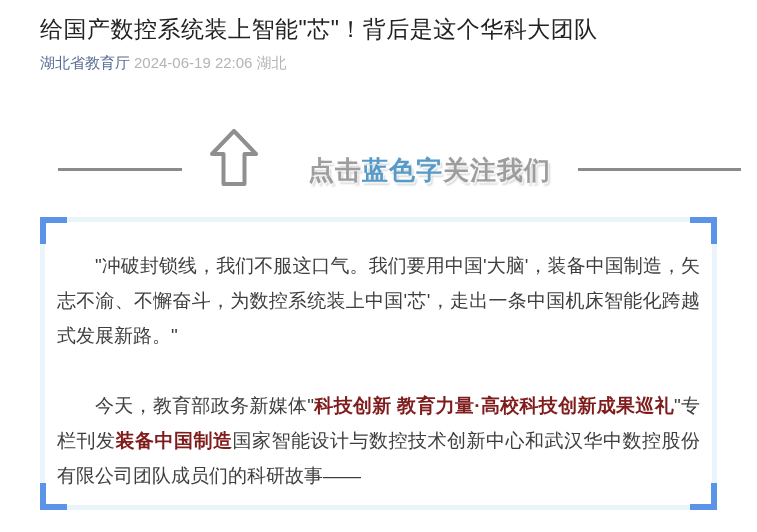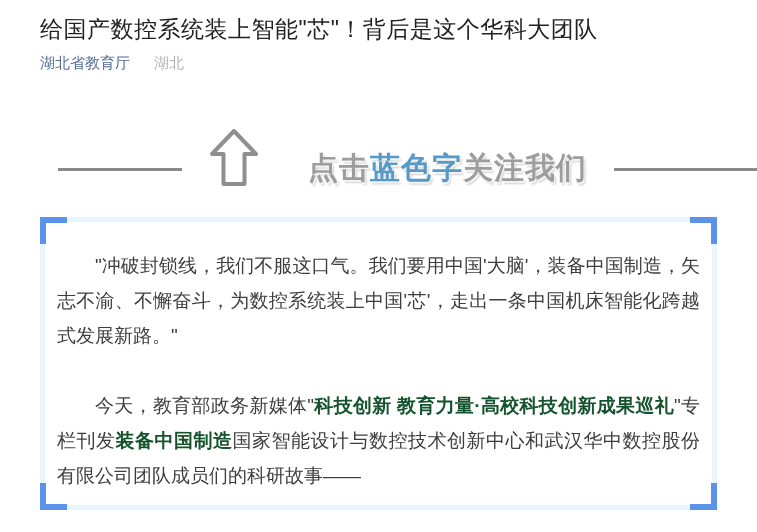--- a/index.html
+++ b/index.html
@@ -8,33 +8,33 @@
     font-family:"Liberation Sans","DejaVu Sans",sans-serif;
     -webkit-font-smoothing:antialiased;
   }
   .page{padding:0 40px;}
 
   
   .article-title{
     margin:13px 0 0;font-size:23px;font-weight:400;color:#222222;
     line-height:1.4;letter-spacing:0.5px;
   }
-  .byline{margin-top:9px;display:flex;align-items:baseline;gap:24px;font-size:15px;}
+  .byline{margin-top:9px;display:flex;align-items:baseline;gap:4px;font-size:15px;}
   .account-link{color:#576b95;text-decoration:none;cursor:pointer;}
   .meta-text{color:#b4b4b4;}
 
   
   .banner{margin:54px 0 0 18px;height:62px;display:flex;align-items:flex-end;}
   .hline{height:3px;background:#8a8a8a;flex:0 0 auto;}
   .hline-left{width:124px;margin:0 28px 18px 0;}
   .hline-right{width:163px;margin:0 0 18px 0;}
   .arrow-wrap{flex:0 0 auto;margin:0 50px 3px 0;}
   .arrow-wrap svg{display:block;}
   .banner-text{
-    flex:0 0 auto;margin:0 27px 6px 0;font-size:30px;font-weight:700;
+    flex:0 0 auto;margin:0 27px 6px 0;font-size:26px;font-weight:700;
     letter-spacing:1px;line-height:1;white-space:nowrap;
     text-shadow:1px 2px 0 rgba(255,255,255,0.65), 2px 3px 2px rgba(0,0,0,0.18);
   }
   .seg-gray{color:#9d9d9d;}
   .seg-blue{color:#569bc8;}
 
   
   .quote-box{
     position:relative;margin-top:28px;
     border:5px solid #e9f4fb;
@@ -43,31 +43,32 @@
   .corner{position:absolute;width:21px;height:21px;}
   .corner.tl{top:-5px;left:-5px;border-top:6px solid #5b93e8;border-left:6px solid #5b93e8;}
   .corner.tr{top:-5px;right:-5px;border-top:6px solid #5b93e8;border-right:6px solid #5b93e8;}
   .corner.bl{bottom:-5px;left:-5px;border-bottom:6px solid #5b93e8;border-left:6px solid #5b93e8;}
   .corner.br{bottom:-5px;right:-5px;border-bottom:6px solid #5b93e8;border-right:6px solid #5b93e8;}
   .qpara{
     margin:0;font-size:19px;line-height:35px;color:#3e3e3e;
     text-align:justify;text-indent:2em;
   }
   .qpara + .qpara{margin-top:35px;}
-  .navy{font-weight:700;color:#14532d;}
+  .navy{font-weight:700;color:#7f1d1d;}
 </style>
 </head>
 <body>
 
 <div class="page">
 
   <h1 class="article-title">给国产数控系统装上智能"芯"！背后是这个华科大团队</h1>
 
   <div class="byline">
     <a class="account-link">湖北省教育厅</a>
+    <span class="meta-text">2024-06-19 22:06</span>
     <span class="meta-text">湖北</span>
   </div>
 
   <div class="banner">
     <span class="hline hline-left"></span>
     <span class="arrow-wrap">
       <svg width="48" height="57" viewBox="0 0 48 57" aria-hidden="true">
         <path d="M24 2 L46 25 L34.5 25 L34.5 55 L13.5 55 L13.5 25 L2 25 Z" fill="#ffffff" stroke="#8f8f8f" stroke-width="4" stroke-linejoin="round"></path>
       </svg>
     </span>

